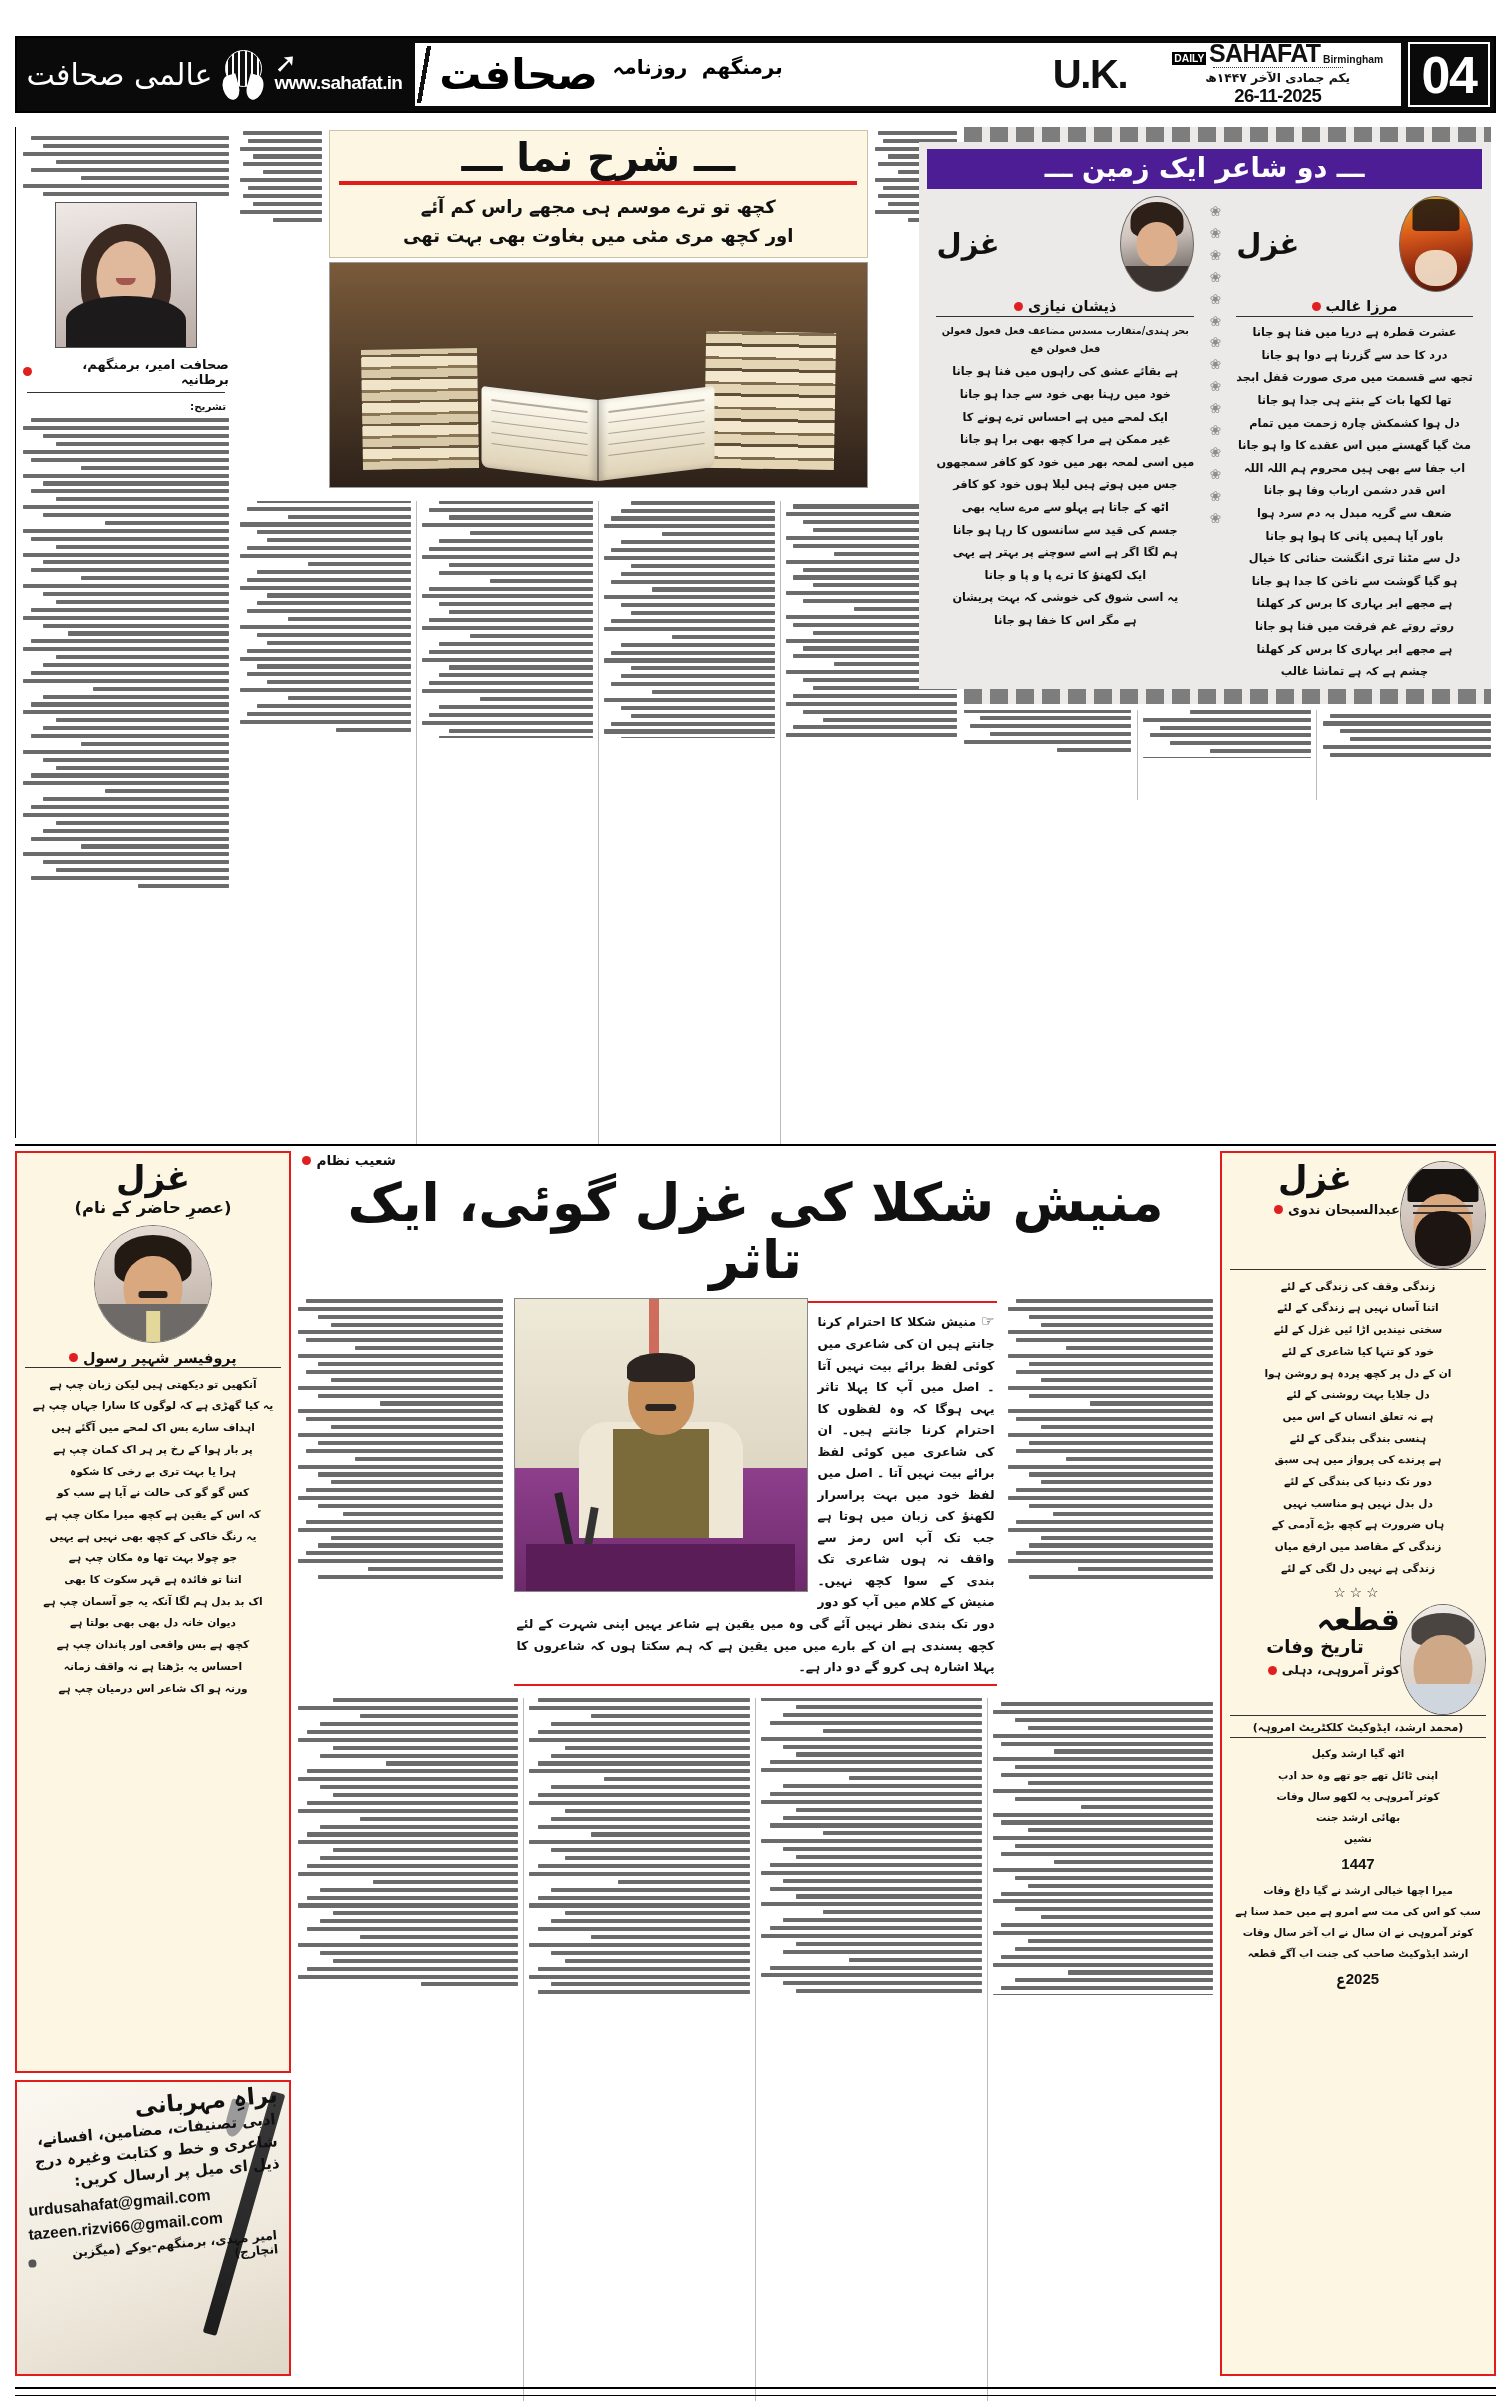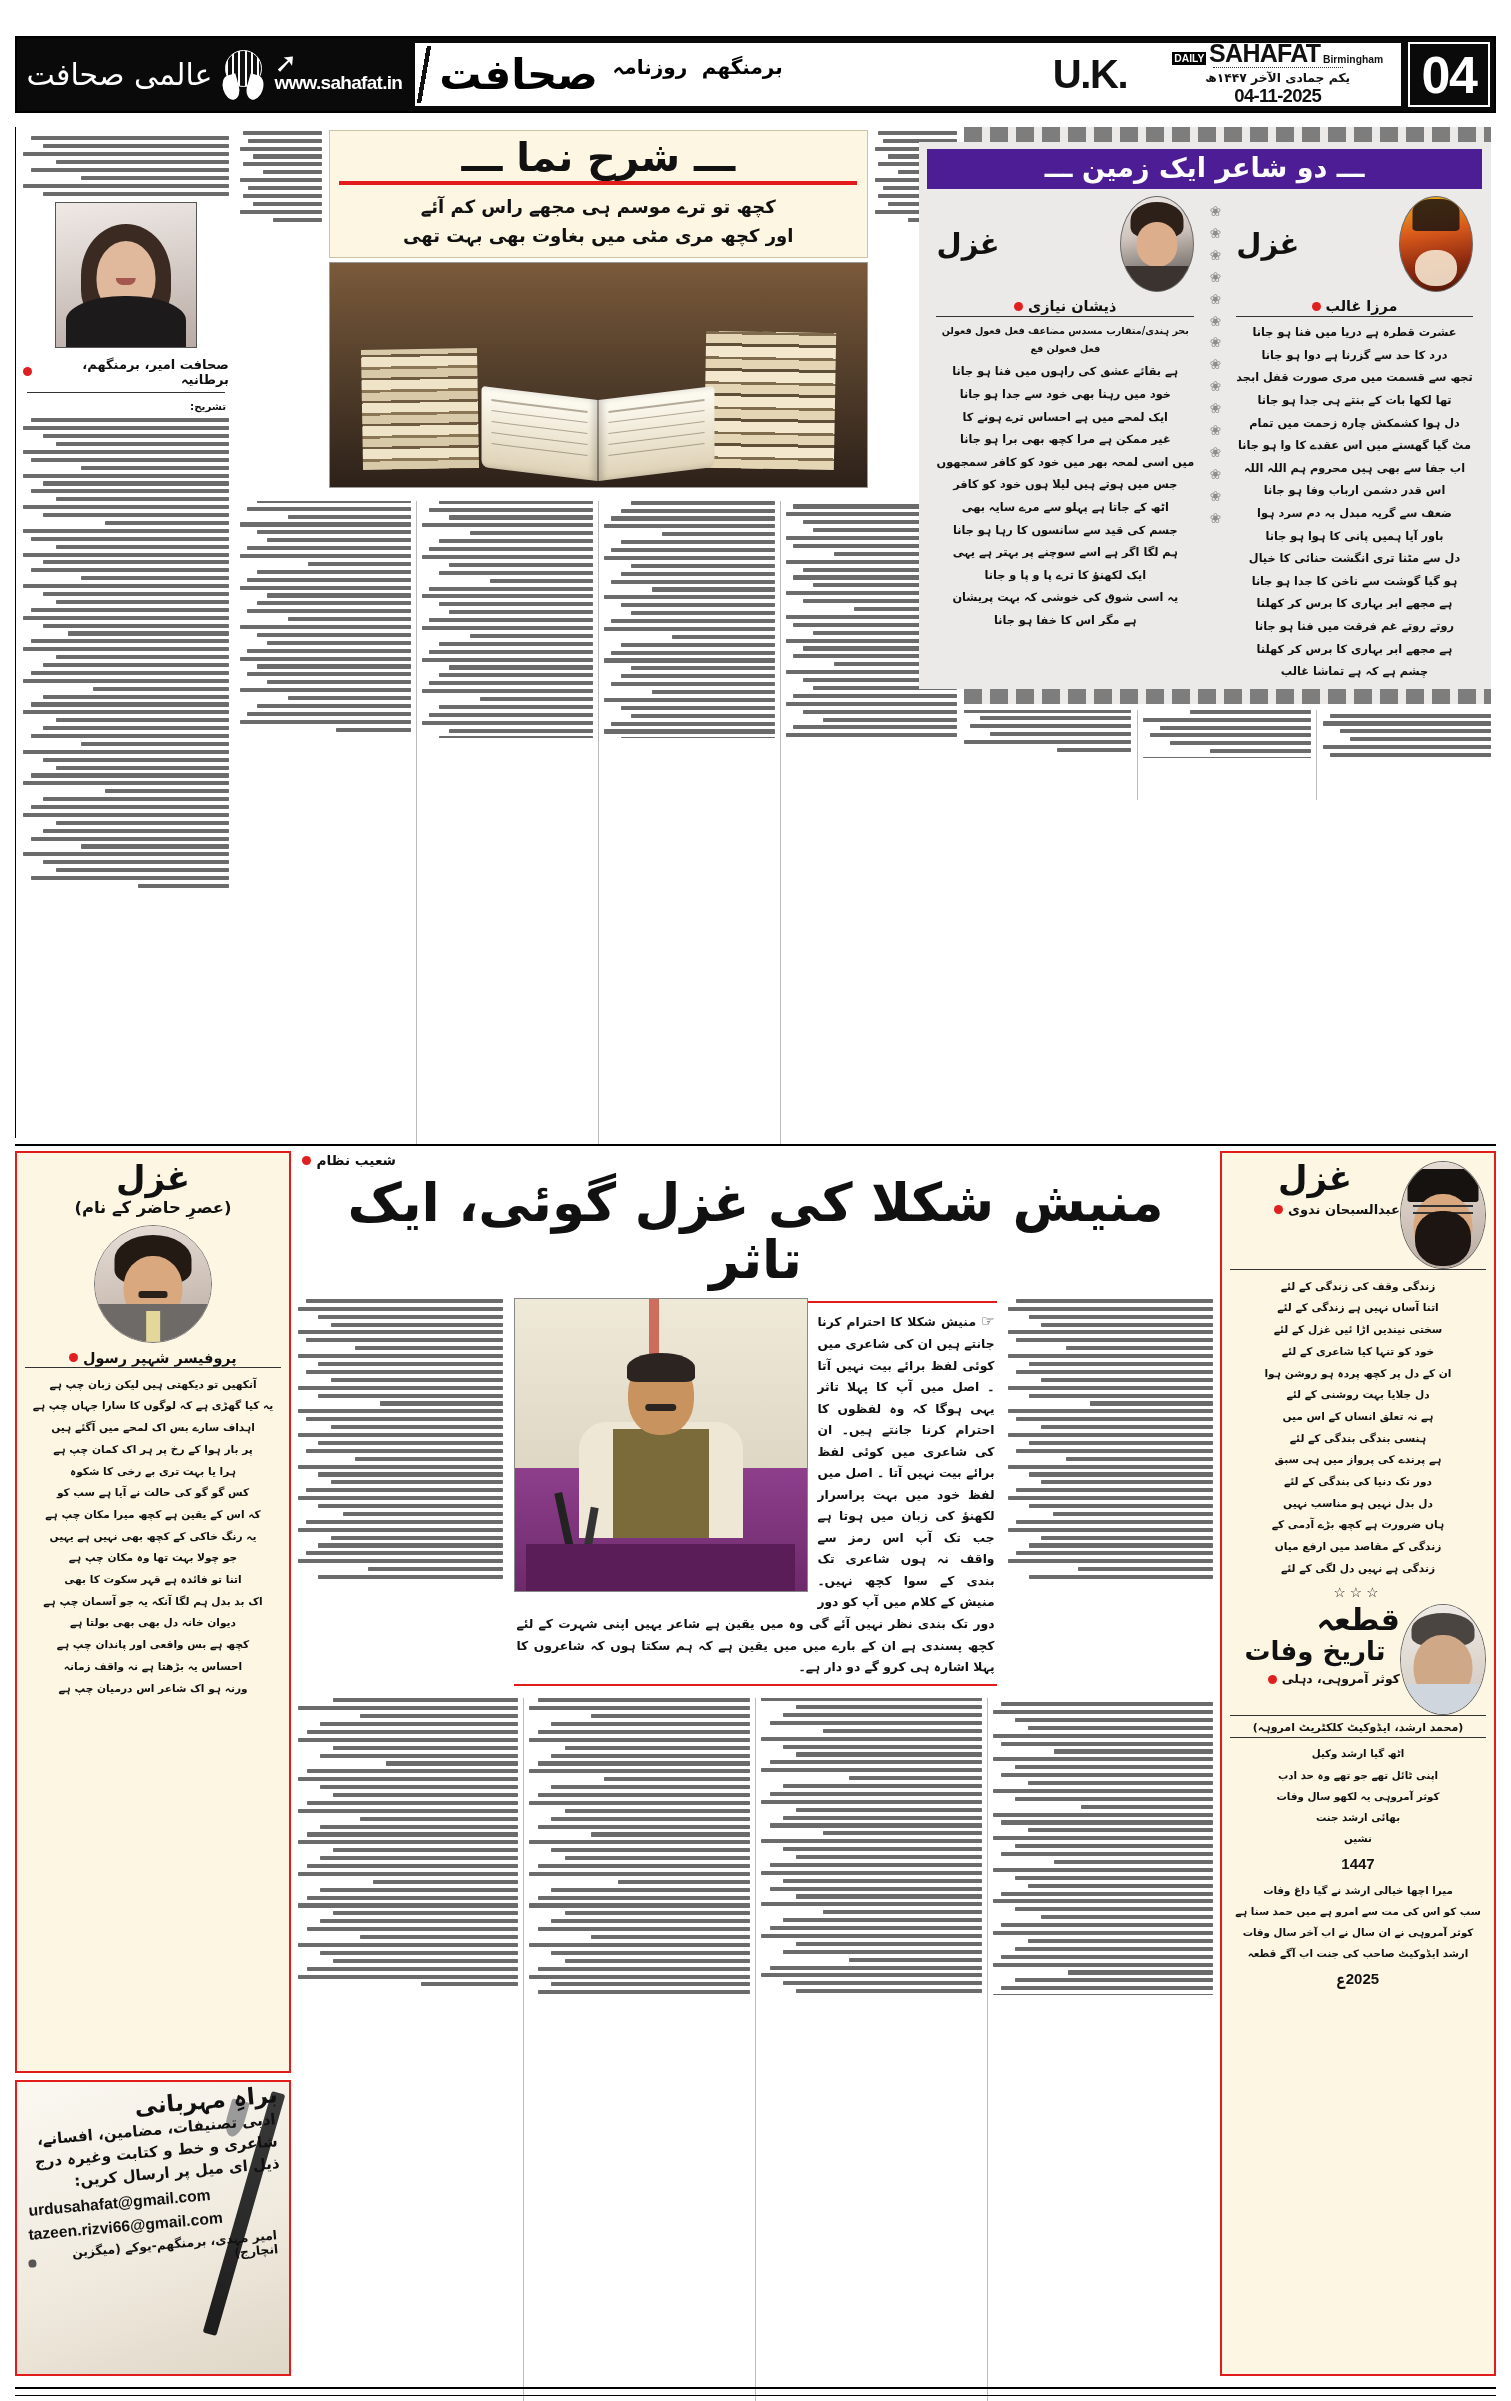--- a/index.html
+++ b/index.html
@@ -190,21 +190,21 @@
   .cp-face{ position:absolute; left:50%; top:26%; transform:translateX(-50%); width:59px; height:66px; border-radius:48%; background:#d9a87f;}
   .cp-mus { position:absolute; left:50%; top:56%; transform:translateX(-50%); width:29px; height:6.8px; border-radius:2.7px; background:#2a201a;}
   .cp-suit{ position:absolute; left:50%; bottom:0; transform:translateX(-50%); width:115px; height:38px; background:#6d6a68;}
   .cp-tie { position:absolute; left:50%; bottom:0; transform:translateX(-50%); width:13.7px; height:31.5px; background:#e3d79a;}
   .cp-beard { position:absolute; left:50%; top:34%; transform:translateX(-50%); width:66px; height:71px; border-radius:46%; background:#1c1512;}
   .cp-cap { position:absolute; left:50%; top:6%; transform:translateX(-50%); width:71px; height:33px; border-radius:8.2px 8.2px 2.7px 2.7px; background:#151210;}
   .cp-glass { position:absolute; left:50%; top:40%; transform:translateX(-50%); width:60px; height:9.6px; border-top:2.1px solid #333; border-bottom:2.1px solid #333;}
 
   .stars { text-align:center; font-size:13.7px; letter-spacing:4.1px; color:#222; margin:4.1px 0; }
   .qita-title { font-size:30px; font-weight:bold; text-align:right; direction:rtl; line-height:1.05; }
-  .qita-sub   { font-size:26px; font-weight:bold; text-align:center; direction:rtl; line-height:1.1; margin-top:1.4px;}
+  .qita-sub   { font-size:18px; font-weight:bold; text-align:center; direction:rtl; line-height:1.1; margin-top:1.4px;}
   .paren-note { font-size:11px; text-align:center; direction:rtl; font-weight:bold; margin:2.7px 0; }
 
   
   .feat-byline { display:flex; flex-direction:row-reverse; align-items:center; gap:5.5px; font-size:13.7px; font-weight:bold; direction:rtl; padding:1.4px 4.1px 2.7px; }
   .feat-headline {
     font-size:53px; font-weight:bold; direction:rtl; text-align:center; line-height:1.08;
     padding:2.7px 0 6.8px; letter-spacing:-0.7px;
   }
   .feat-photo {
     width:294px; height:294px; float:left; margin:2.7px 9.6px 5.5px 0; border:0.7px solid #888; position:relative; overflow:hidden;
@@ -280,21 +280,21 @@
       <div style="flex:1"></div>
       <div class="mh-uk">U.K.</div>
       <div class="mh-dailybox">
         <div class="mh-daily-line">
           <span class="mh-daily-s">DAILY</span>
           <span class="mh-sahafat">SAHAFAT</span>
           <span class="mh-bham">Birmingham</span>
         </div>
         <div class="mh-dotrule"></div>
         <div class="mh-hijri">یکم جمادی الآخر ۱۴۴۷ھ</div>
-        <div class="mh-date">04-11-2025</div>
+        <div class="mh-date">26-11-2025</div>
       </div>
     </div>
   </div>
 
   <div class="topsec">
 
     <div class="top-right-col">
       <div class="colbody">
         <div class="fakeline s96"></div>
           <div class="fakeline s90"></div>

